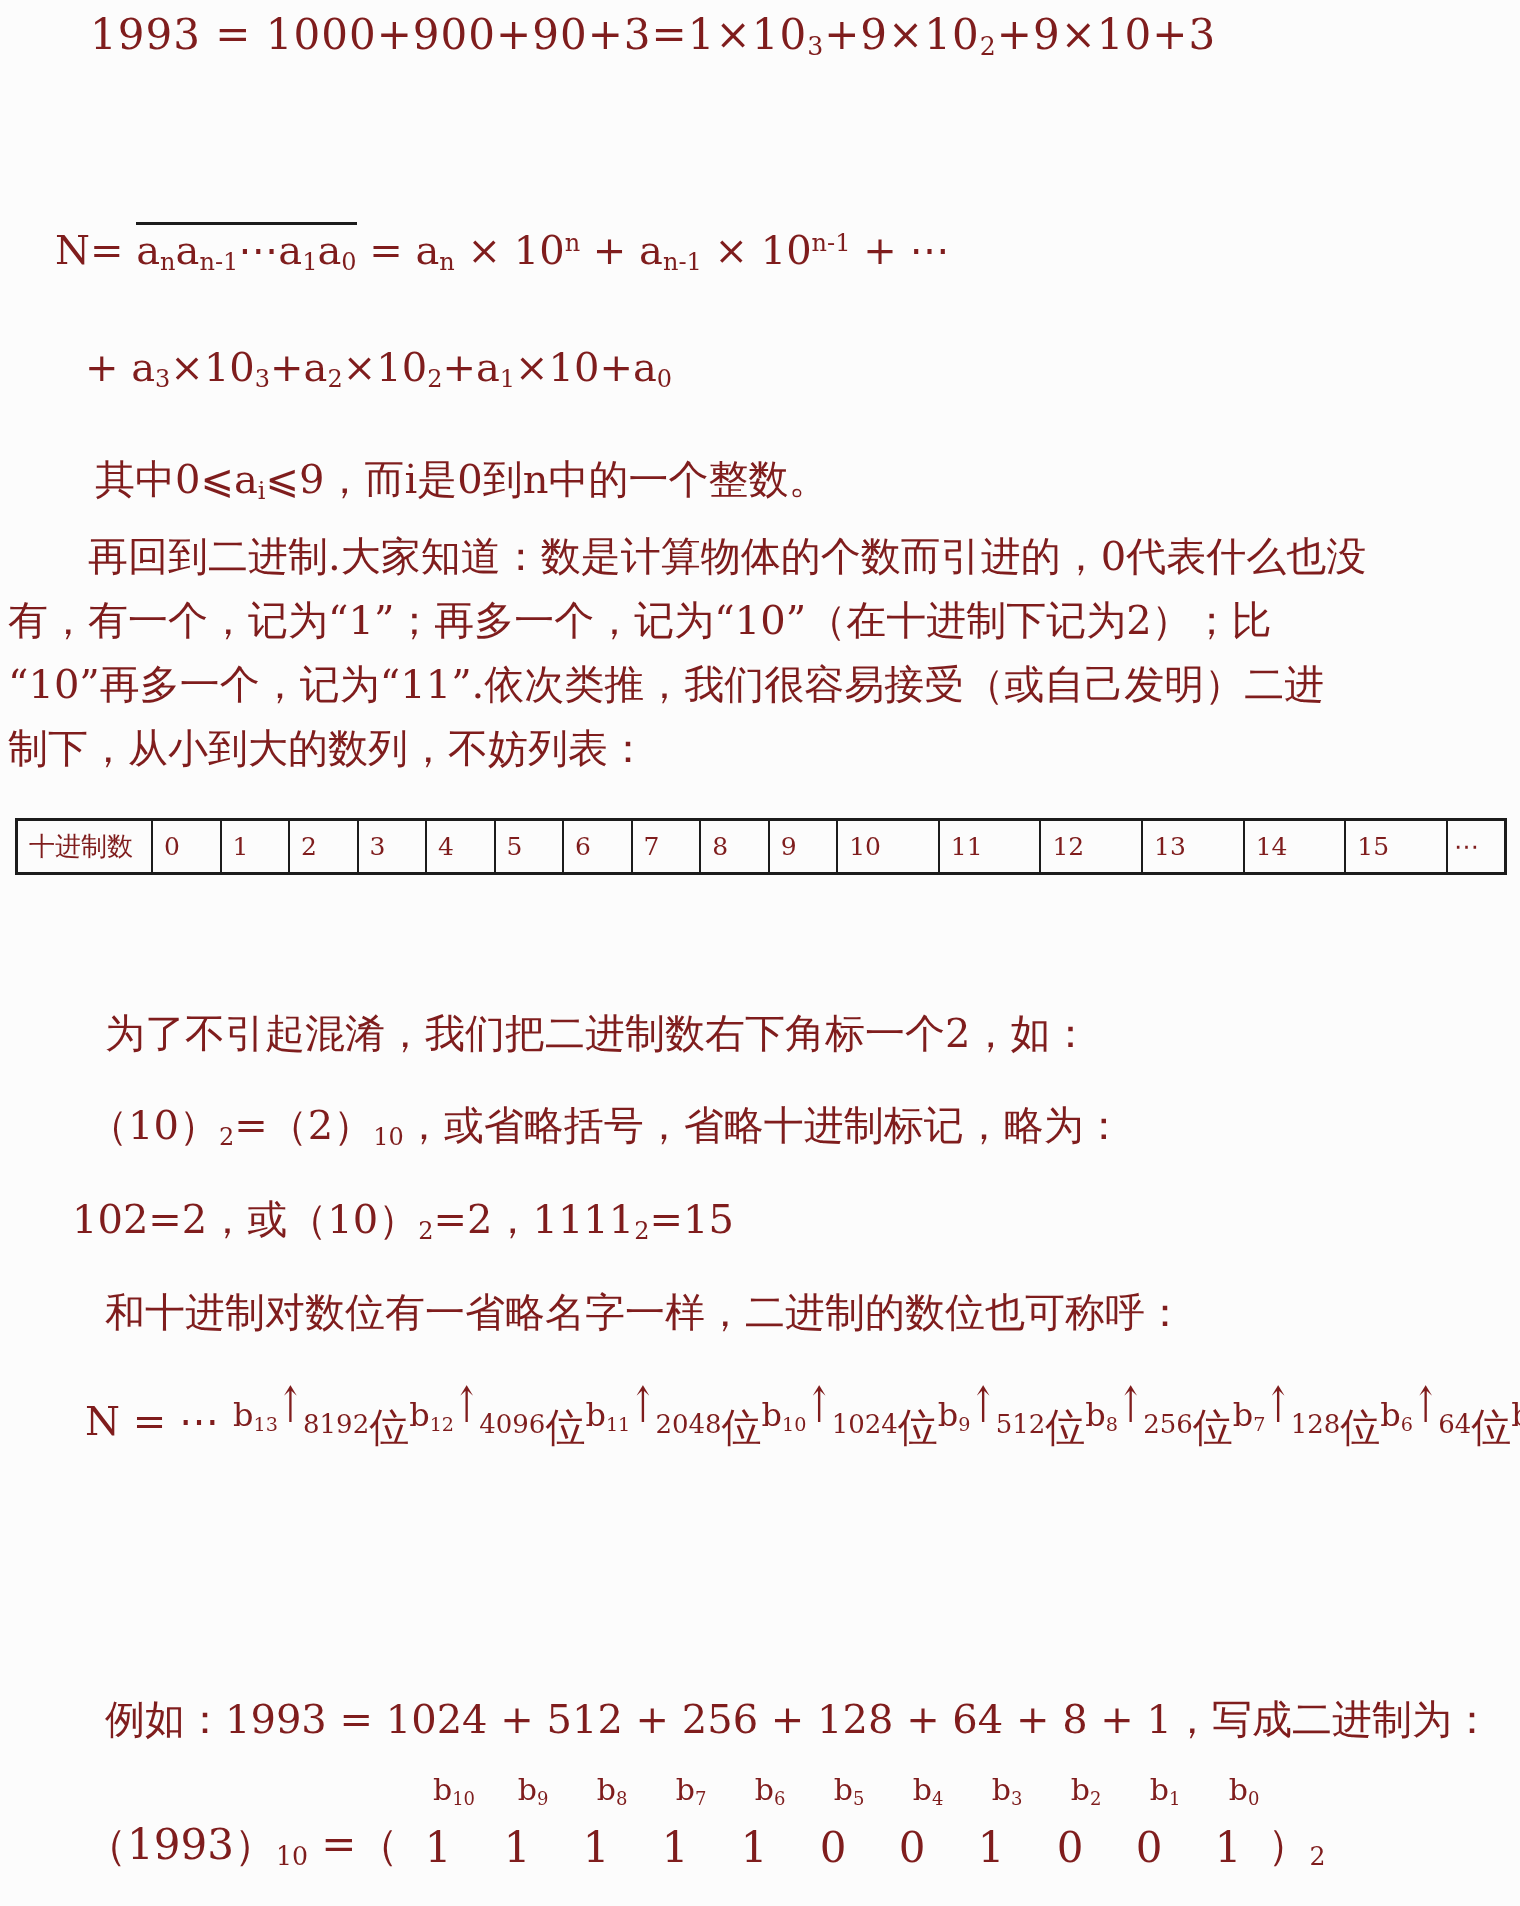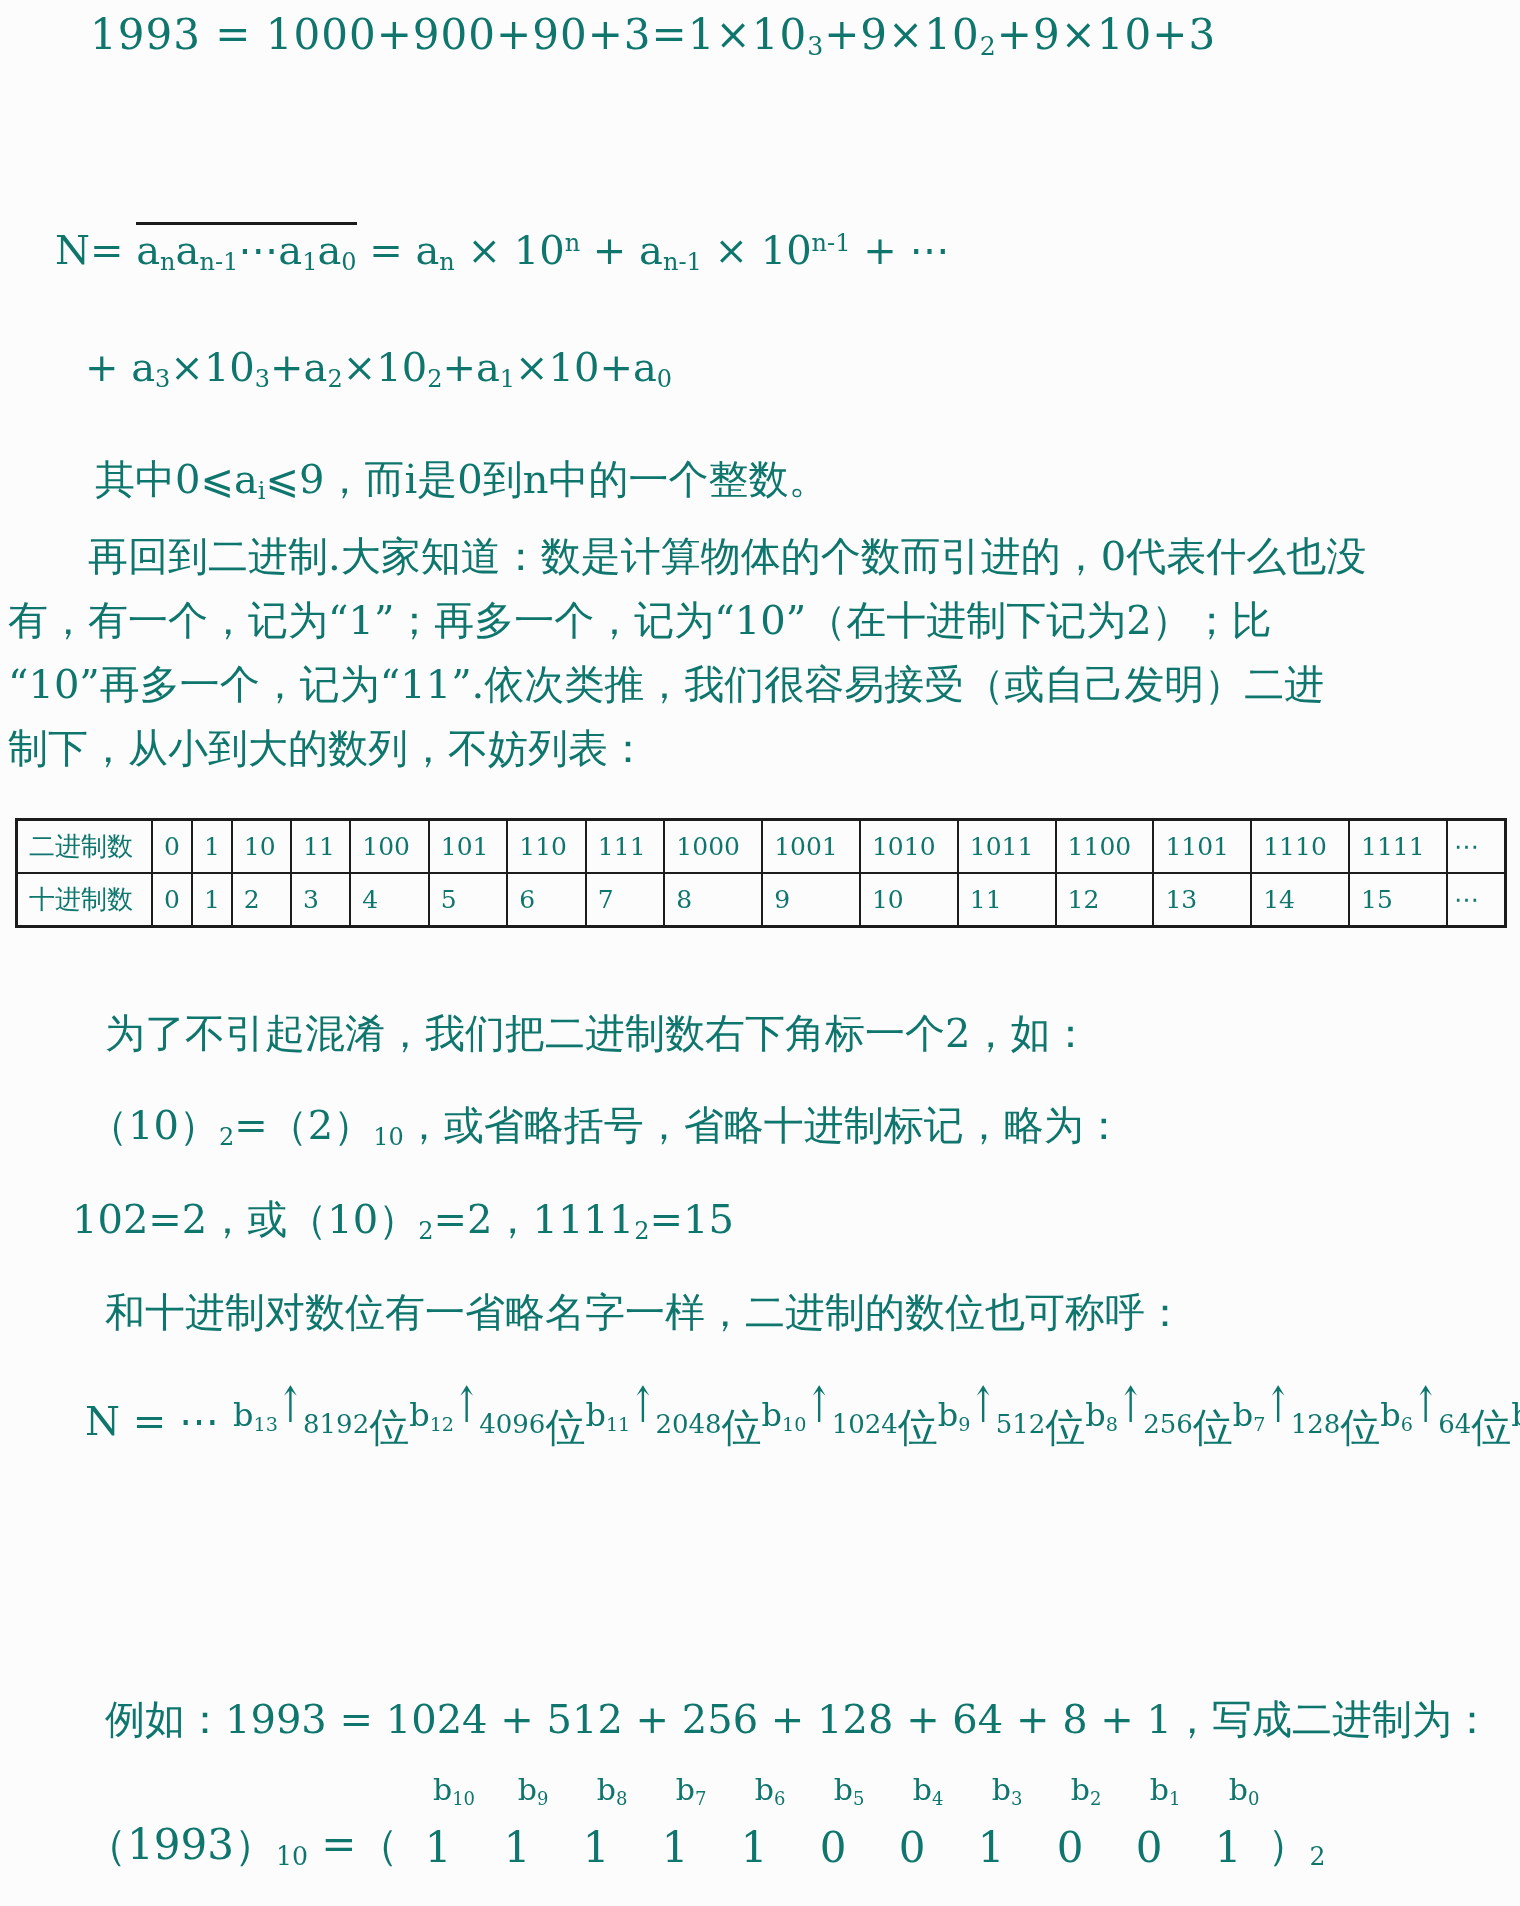--- a/index.html
+++ b/index.html
@@ -1,18 +1,18 @@
 <!DOCTYPE html>
 <html><head>
 <meta charset="utf-8">
 <style>
   html,body{margin:0;padding:0;background:#e8e8e8;}
   .page{
     position:relative;width:1520px;height:1906px;margin:0 auto;
-    background:#fcfcfc;color:#0f766e;
+    background:#fcfcfc;color:#7f1d1d;
     font-family:"DejaVu Serif","Liberation Serif",serif;
     overflow:hidden;
   }
   .abs{position:absolute;white-space:nowrap;}
   .seg-sub{font-size:0.60em;vertical-align:-0.25em;}
   .seg-sup{font-size:0.60em;vertical-align:0.55em;}
   .seg-ov{display:inline-block;border-top:3px solid #1c1c1c;padding-top:4px;line-height:1.05;}
 
   .eq1{left:90px;top:10px;font-size:42px;letter-spacing:1px;}
   .general{left:18px;top:100px;font-size:40px;}
@@ -69,40 +69,20 @@
   <div class="abs formulaN">N= <span class="seg-ov">a<span class="seg-sub">n</span>a<span class="seg-sub">n-1</span>⋯a<span class="seg-sub">1</span>a<span class="seg-sub">0</span></span> = a<span class="seg-sub">n</span> × 10<span class="seg-sup">n</span> + a<span class="seg-sub">n-1</span> × 10<span class="seg-sup">n-1</span> + ⋯</div>
 
   <div class="abs formulaCont">+ a<span class="seg-sub">3</span>×10<span class="seg-sub">3</span>+a<span class="seg-sub">2</span>×10<span class="seg-sub">2</span>+a<span class="seg-sub">1</span>×10+a<span class="seg-sub">0</span></div>
 
   <div class="abs qizhong">其中0⩽a<span class="seg-sub">i</span>⩽9，而i是0到n中的一个整数。</div>
 
   <div class="abs paraBinary">　　再回到二进制.大家知道：数是计算物体的个数而引进的，0代表什么也没<br>有，有一个，记为“1”；再多一个，记为“10”（在十进制下记为2）；比<br>“10”再多一个，记为“11”.依次类推，我们很容易接受（或自己发明）二进<br>制下，从小到大的数列，不妨列表：</div>
 
   <table class="conv">
     <tbody>
-        <tr>
-          <th>二进制数</th>
-          <td>0</td>
-          <td>1</td>
-          <td>10</td>
-          <td>11</td>
-          <td>100</td>
-          <td>101</td>
-          <td>110</td>
-          <td>111</td>
-          <td>1000</td>
-          <td>1001</td>
-          <td>1010</td>
-          <td>1011</td>
-          <td>1100</td>
-          <td>1101</td>
-          <td>1110</td>
-          <td>1111</td>
-          <td class="last">⋯</td>
-        </tr>
         <tr>
           <th>十进制数</th>
           <td>0</td>
           <td>1</td>
           <td>2</td>
           <td>3</td>
           <td>4</td>
           <td>5</td>
           <td>6</td>
           <td>7</td>

